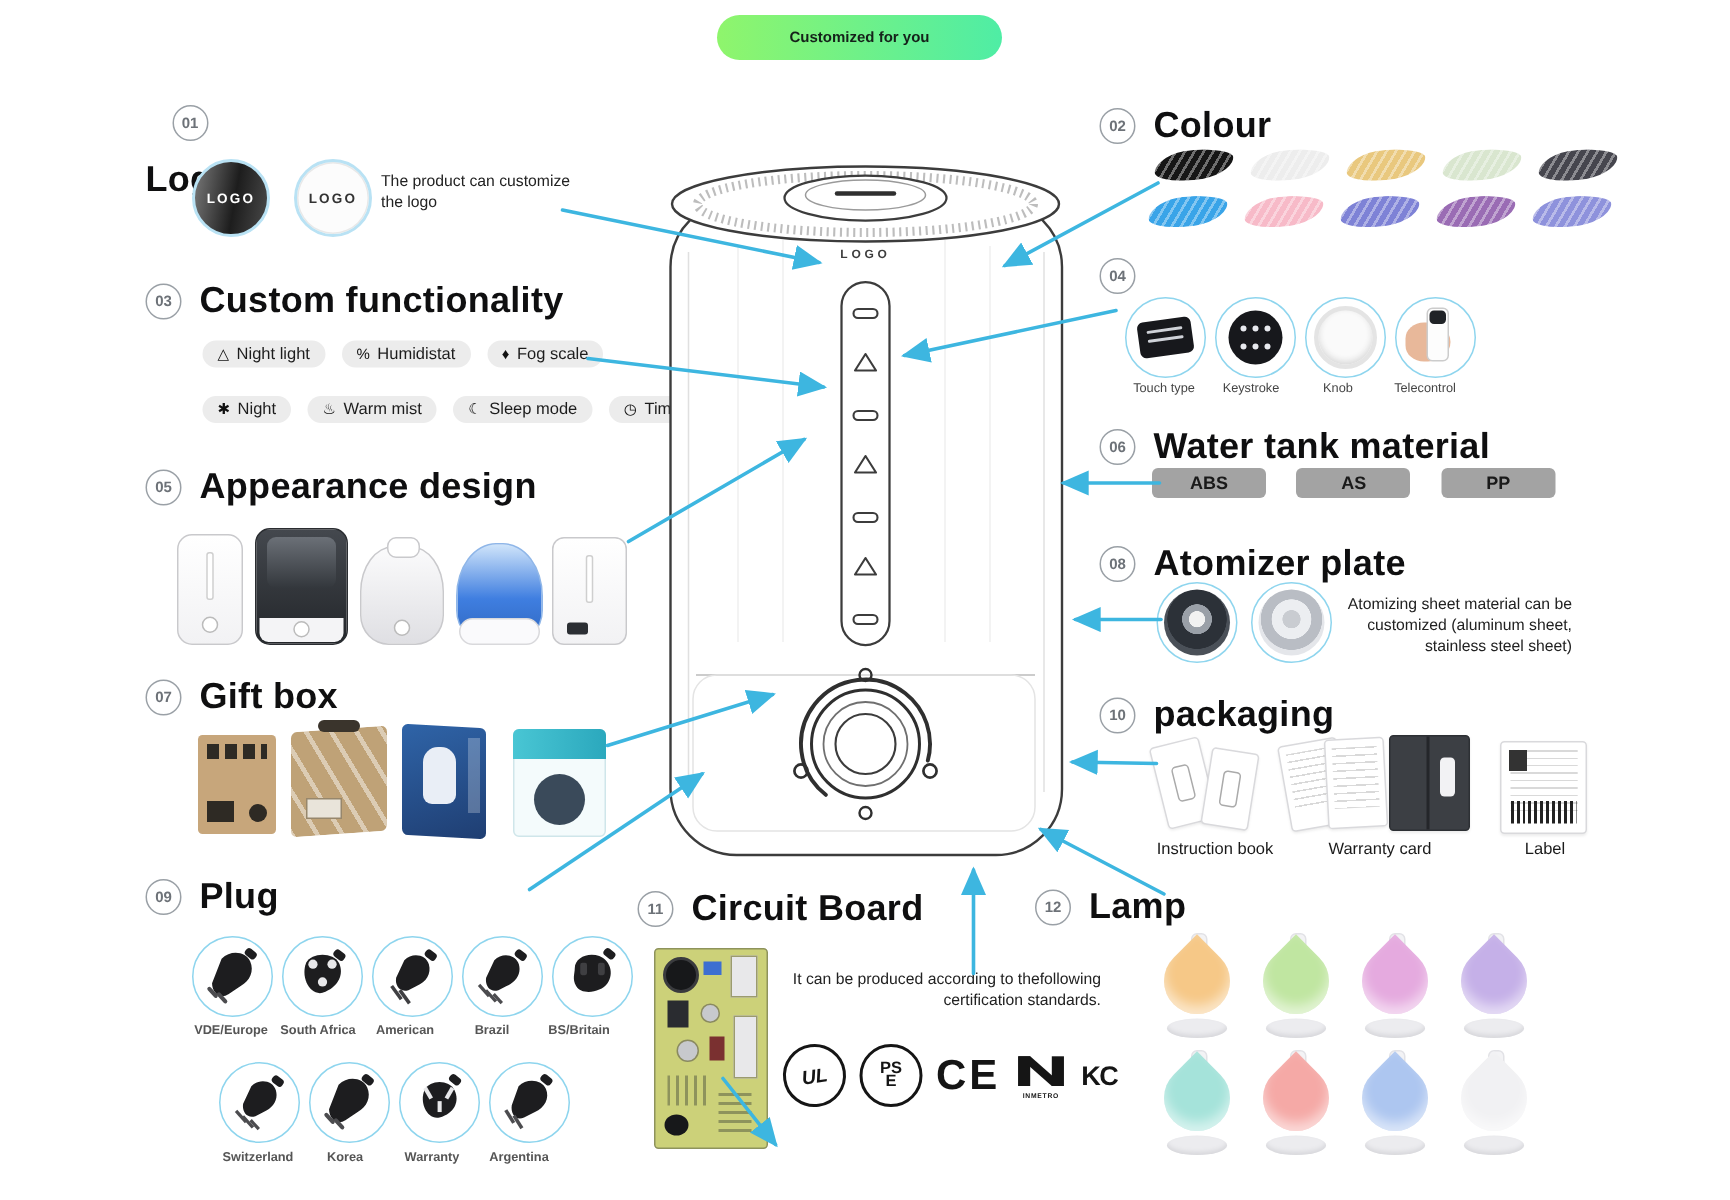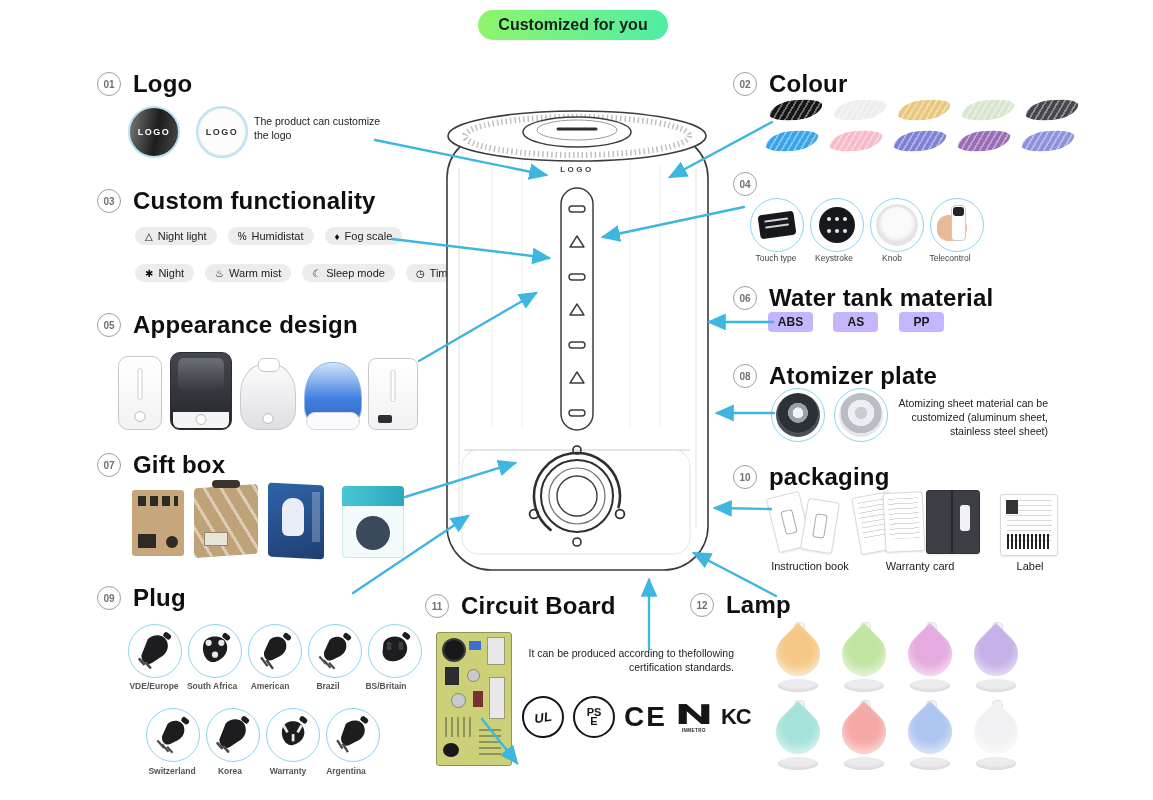--- a/index.html
+++ b/index.html
@@ -20,21 +20,21 @@
   .swatch-row{display:flex;}
   .swatch{width:52px;height:20px;margin-right:12px;border-radius:42% 58% 45% 55%/62% 38% 62% 38%;
           transform:rotate(-5deg) skewX(-14deg);
           background-image:repeating-linear-gradient(115deg,rgba(255,255,255,0) 0 4px,rgba(255,255,255,.38) 4px 6px);}
   
   .chip-row{display:flex;}
   .chip{display:inline-flex;align-items:center;gap:5px;background:#ececec;border-radius:9px;
         padding:3px 10px;margin-right:11px;font-size:11px;color:#1c1c1c;white-space:nowrap;}
   .chip .ic{font-size:10px;color:#111;}
   
-  .mat-pill{display:inline-block;width:45px;text-align:center;background:#c4b5fd;border-radius:4px;
+  .mat-pill{display:inline-block;width:76px;text-align:center;background:#a3a3a3;border-radius:4px;
             font-weight:bold;font-size:12px;color:#1a1a1a;padding:3px 0;margin-right:16px;}
   
   .ring{border-radius:50%;border:1.6px solid #8ed5ee;background:#fff;display:flex;align-items:center;justify-content:center;overflow:hidden;}
   .ctrl-row{display:flex;}
   .ctrl-item{width:52px;height:52px;margin-right:6px;}
   .lbl-row{display:flex;}
   .lbl-row span{width:52px;margin-right:6px;text-align:center;font-size:8.5px;color:#444;}
   .touch-pad{width:36px;height:24px;background:#17181c;border-radius:4px;transform:rotate(-8deg);position:relative;}
   .touch-pad i{position:absolute;left:6px;right:6px;height:2px;background:#cfd2d8;border-radius:1px;}
   .keypad{width:36px;height:36px;background:#17181c;border-radius:50%;display:grid;grid-template-columns:repeat(3,1fr);place-items:center;padding:6px;box-sizing:border-box;}
@@ -70,38 +70,38 @@
   .barcode{position:absolute;left:6px;right:6px;bottom:6px;height:15px;
            background:repeating-linear-gradient(90deg,#222 0 2px,transparent 2px 4px);}
   .pack-lbl{position:absolute;font-size:11px;color:#1a1a1a;text-align:center;}
   
   .pcb{position:absolute;width:74px;height:132px;background:#ccd179;border:1.5px solid #8e935c;border-radius:3px;}
   .pcb i{position:absolute;}
   
   .cert-row{display:flex;align-items:center;gap:9px;}
   .cert-circle{width:38px;height:38px;border:2.6px solid #151515;border-radius:50%;display:flex;align-items:center;justify-content:center;color:#151515;font-weight:800;}
   .ce{font-size:28px;font-weight:800;color:#151515;letter-spacing:2px;}
-  .kc{font-size:22px;font-weight:800;color:#151515;letter-spacing:-1px;}
+  .kc{font-size:18px;font-weight:800;color:#151515;letter-spacing:-1px;}
   .inmetro{display:flex;flex-direction:column;align-items:center;}
   .inmetro small{font-size:4.5px;font-weight:bold;color:#151515;letter-spacing:.5px;}
   
   .badge-pill{left:478px;top:10px;width:190px;height:30px;border-radius:16px;
               background:linear-gradient(90deg,#8ff56c,#4feda5);display:flex;align-items:center;justify-content:center;
-              font-size:16px;font-weight:800;color:#15221a;}
+              font-size:10px;font-weight:800;color:#15221a;}
 </style>
 </head>
 <body>
 
 <div id="canvas">
 
   <div class="abs badge-pill">
       <span>Customized for you</span>
     </div>
 
-  <div class="abs sec-head" style="left:97px;top:70px;">
+  <div class="abs sec-head" style="left:97px;top:70px;flex-direction:column;">
     <span class="num">01</span>
     <span class="title">Logo</span>
   </div>
   <div class="abs logo-chip logo-dark" style="left:128px;top:106px;">
       <span>LOGO</span>
     </div>
   <div class="abs logo-chip logo-light" style="left:196px;top:106px;">
       <span>LOGO</span>
     </div>
   <div class="abs desc" style="left:254px;top:114px;width:132px;">The product can customize the logo</div>

